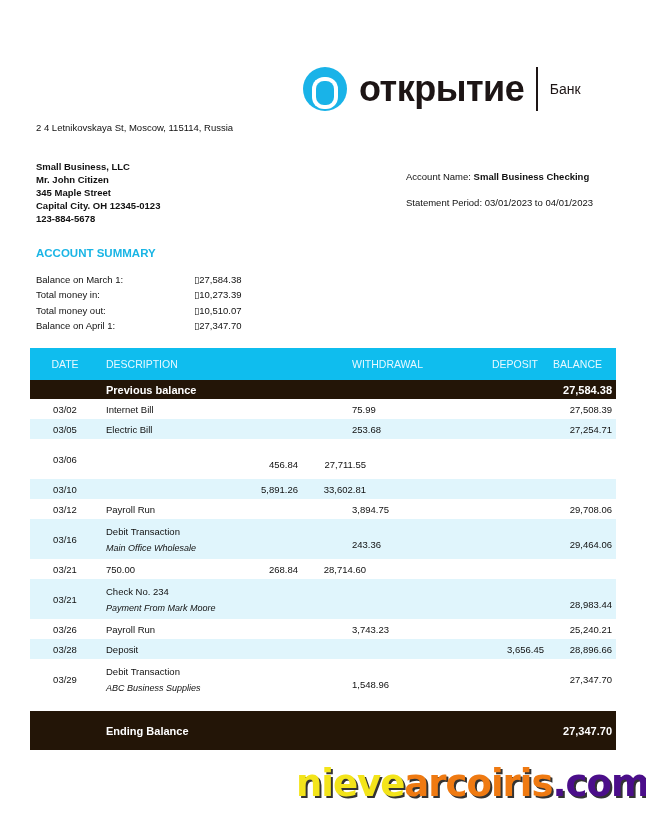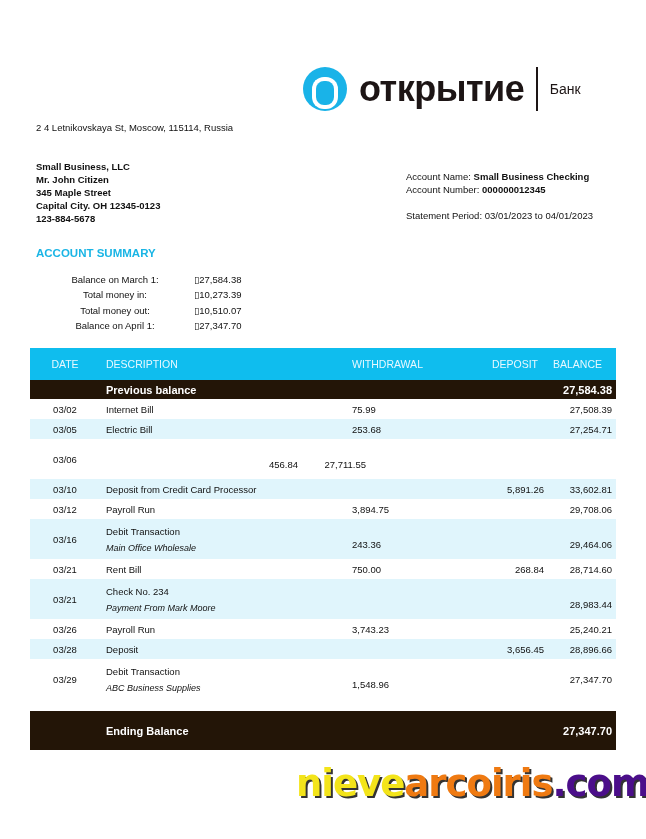--- a/index.html
+++ b/index.html
@@ -13,21 +13,21 @@
   .logo-mark { width: 44px; height: 44px; border-radius: 50%; background: #19b3e8; position: relative; }
   .logo-mark .inner-l, .logo-mark .inner-r { position: absolute; top: 10px; width: 10px; height: 24px; border: 4px solid #fff; }
   .logo-mark .inner-l { left: 9px; border-right: none; border-radius: 12px 0 0 12px; }
   .logo-mark .inner-r { right: 9px; border-left: none; border-radius: 0 12px 12px 0; }
   .logo-word { font-size: 36px; font-weight: bold; color: #1d1515; margin-left: 12px; letter-spacing: -0.5px; }
   .logo-sep { width: 1.5px; height: 44px; background: #1d1515; margin-left: 12px; }
   .logo-sub { font-size: 14px; color: #1d1515; margin-left: 12px; }
 
   .section-title { left: 36px; top: 247px; color: #1ab5e5; font-size: 11.5px; font-weight: bold; }
 
-  .summary { left: 36px; top: 272px; text-align: center; }
+  .summary { left: 36px; top: 272px; }
   .summary .row { display: flex; height: 15.3px; font-size: 9.5px; align-items: center; }
   .summary .label { width: 158px; }
 
   
   .table { left: 30px; top: 348px; width: 586px; }
   .thead { background: #0fbdee; height: 32px; display: flex; align-items: center; color: #e8f8ff; font-size: 10.5px; }
   .row { display: flex; align-items: center; font-size: 9.5px; }
   .c-date { width: 70px; text-align: center; box-sizing: border-box; }
   .c-desc { width: 246px; padding-left: 6px; box-sizing: border-box; }
   .c-wd { width: 120px; padding-left: 6px; box-sizing: border-box; }
@@ -71,21 +71,20 @@
 <div class="abs small bold" style="left:36px; top:160px;">
   <div>Small Business, LLC</div>
   <div>Mr. John Citizen</div>
   <div>345 Maple Street</div>
   <div>Capital City. OH 12345-0123</div>
   <div>123-884-5678</div>
 </div>
 
 <div class="abs small" style="left:406px; top:170px;">
   <div><span>Account Name: </span><span class="bold">Small Business Checking</span></div>
-  <div><span>Account Number: </span><span class="bold">000000012345</span></div>
   <div style="height:13px"></div>
   <div>Statement Period: 03/01/2023 to 04/01/2023</div>
 </div>
 
 <div class="abs section-title">ACCOUNT SUMMARY</div>
 <div class="abs summary">
   <div class="row">
       <span class="label">Balance on March 1:</span>
       <span>▯27,584.38</span>
     </div>
@@ -138,21 +137,20 @@
 
   <div class="row r-double" style="height:40px">
     <div class="c-date">03/06</div>
     <div class="c-wd top-align"></div>
     <div class="c-dep top-align">456.84</div>
     <div class="c-bal top-align">27,711.55</div>
   </div>
 
   <div class="row r-single alt">
     <div class="c-date">03/10</div>
-    <div class="c-desc">Deposit from Credit Card Processor</div>
     <div class="c-wd"></div>
     <div class="c-dep">5,891.26</div>
     <div class="c-bal">33,602.81</div>
   </div>
 
   <div class="row r-single">
     <div class="c-date">03/12</div>
     <div class="c-desc">Payroll Run</div>
     <div class="c-wd">3,894.75</div>
     <div class="c-dep"></div>
@@ -165,21 +163,20 @@
       <div>Debit Transaction</div>
       <div class="sub">Main Office Wholesale</div>
     </div>
     <div class="c-wd top-align">243.36</div>
     <div class="c-dep top-align"></div>
     <div class="c-bal top-align">29,464.06</div>
   </div>
 
   <div class="row r-single">
     <div class="c-date">03/21</div>
-    <div class="c-desc">Rent Bill</div>
     <div class="c-wd">750.00</div>
     <div class="c-dep">268.84</div>
     <div class="c-bal">28,714.60</div>
   </div>
 
   <div class="row r-double alt" style="height:40px">
     <div class="c-date">03/21</div>
     <div class="c-desc">
       <div>Check No. 234</div>
       <div class="sub">Payment From Mark Moore</div>

